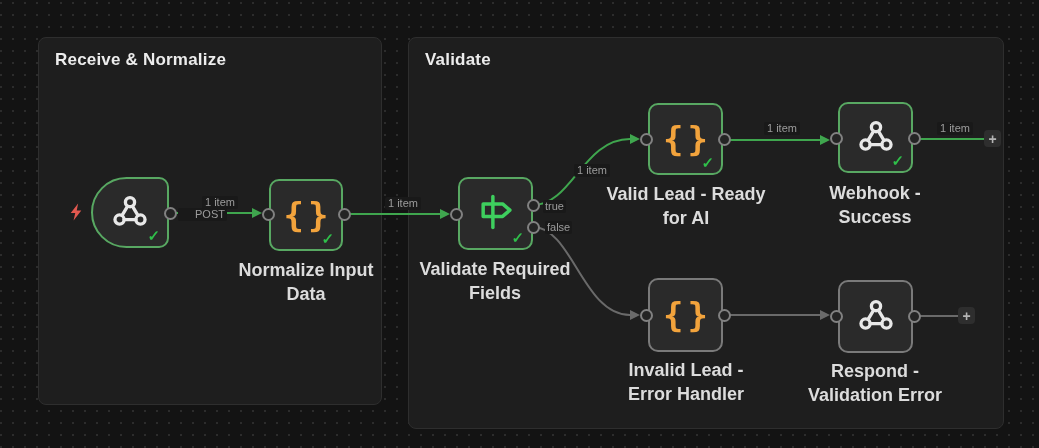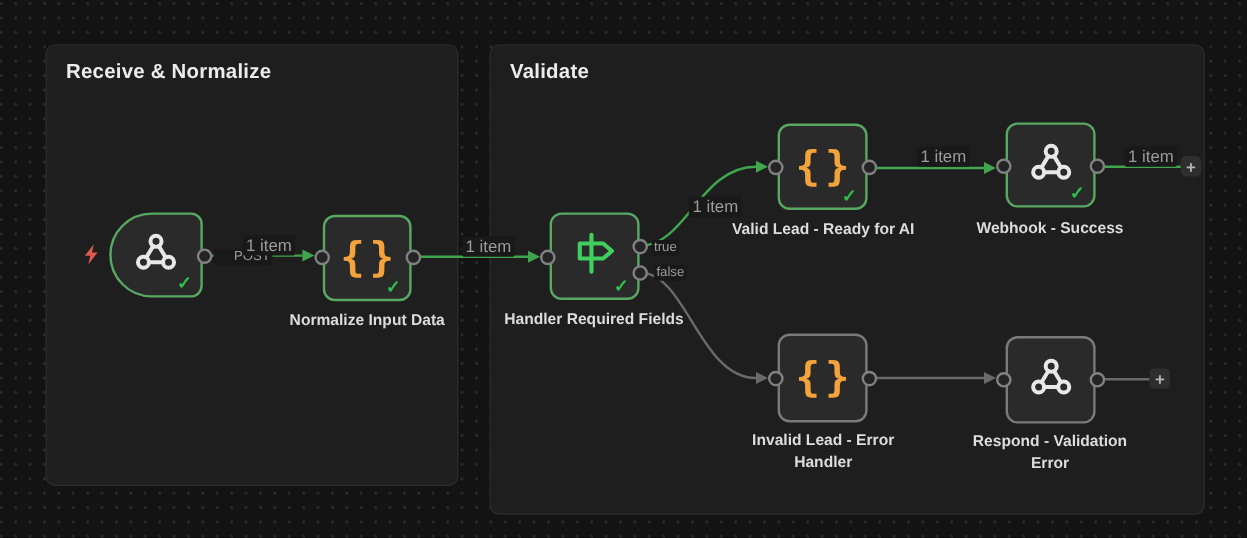--- a/index.html
+++ b/index.html
@@ -48,25 +48,25 @@
   }
   .check{
     position:absolute;right:7px;bottom:1px;color:var(--green-check);
     font-size:15px;font-weight:bold;
   }
   .port{
     position:absolute;width:13px;height:13px;border-radius:50%;
     background:#242424;border:2px solid #818181;z-index:4;
   }
   .node-label{
-    position:absolute;z-index:3;text-align:center;font-size:13px;font-weight:bold;
+    position:absolute;z-index:3;text-align:center;font-size:18px;font-weight:bold;
     color:var(--label-text);line-height:1.35;
   }
   .wire-label{
-    position:absolute;z-index:5;font-size:14px;color:var(--small-text);
+    position:absolute;z-index:5;font-size:11px;color:var(--small-text);
     background:var(--badge-bg);padding:0 3px;border-radius:2px;line-height:1.2;
   }
   .port-label{
     position:absolute;z-index:5;font-size:11px;color:var(--small-text);
     background:var(--badge-bg);padding:0 2px;border-radius:2px;line-height:1.2;
   }
   .plus-btn{
     position:absolute;z-index:4;width:17px;height:17px;border-radius:4px;
     background:#2e2e2e;color:#b5b5b5;font-size:14px;font-weight:bold;
     display:flex;align-items:center;justify-content:center;line-height:1;cursor:pointer;
@@ -158,21 +158,21 @@
       </svg>
     </span>
     <span class="check">✓</span>
   </div>
   <div class="port" style="left:527px;top:199px;"></div>
   <div class="port" style="left:527px;top:221px;"></div>
   <span class="port-label" style="left:543px;top:200px;">true</span>
   <span class="port-label" style="left:545px;top:221px;">false</span>
   <div class="port" style="left:450px;top:208px;"></div>
   <span class="wire-label" style="left:574px;top:164px;">1 item</span>
-  <div class="node-label" style="left:415px;top:257px;width:160px;">Handler Required Fields</div>
+  <div class="node-label" style="left:415px;top:257px;width:160px;">Validate Required Fields</div>
 
   <div class="node" style="left:648px;top:103px;width:75px;height:72px;">
     <span class="code-glyph">{}</span>
     <span class="check">✓</span>
   </div>
   <div class="port" style="left:640px;top:133px;"></div>
   <div class="port" style="left:718px;top:133px;"></div>
   <span class="wire-label" style="left:764px;top:122px;">1 item</span>
   <div class="node-label" style="left:601px;top:182px;width:170px;">Valid Lead - Ready for AI</div>
 

